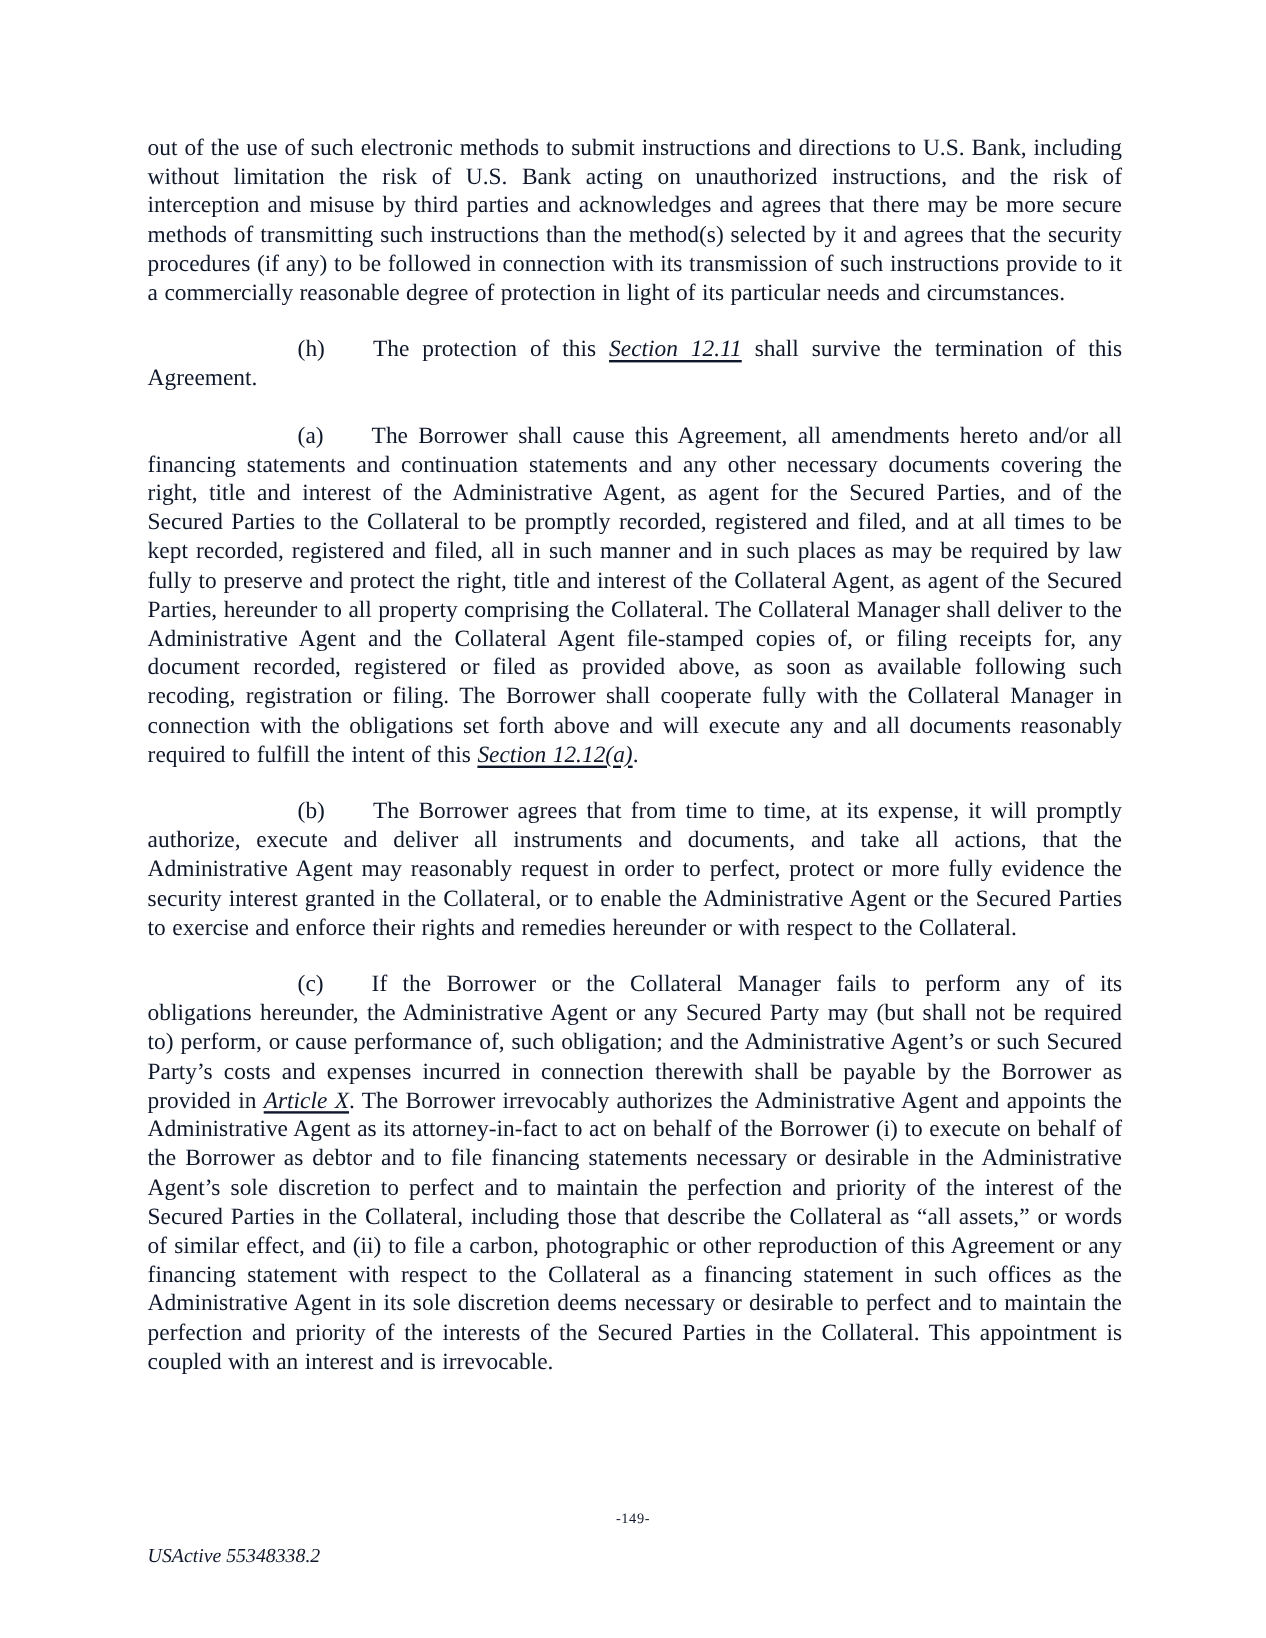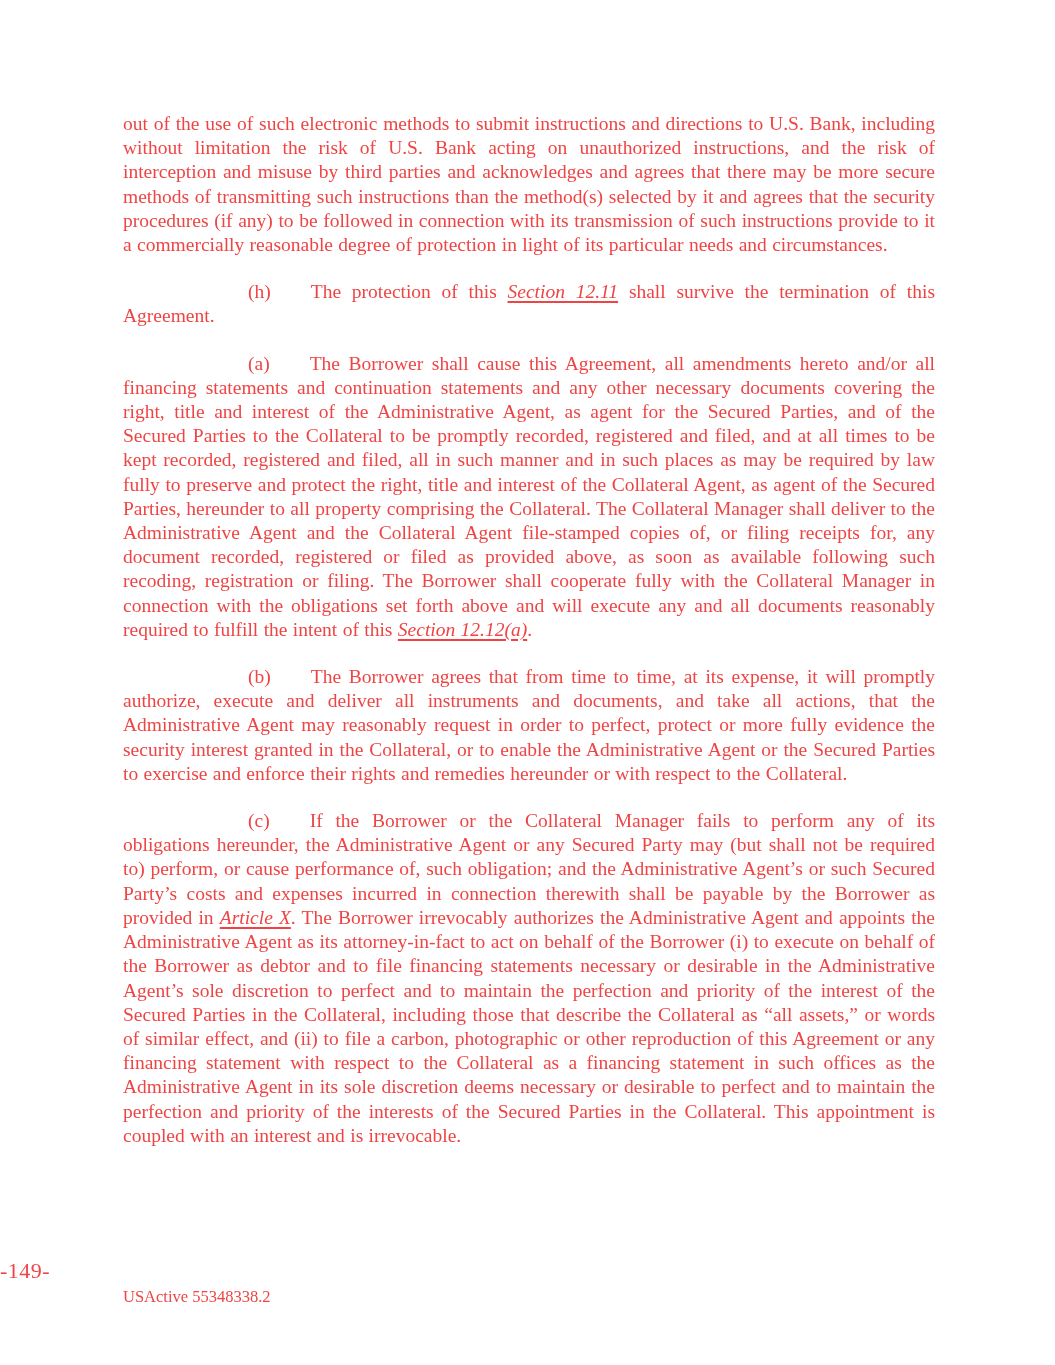--- a/index.html
+++ b/index.html
@@ -2,21 +2,21 @@
 <html><head>
 <meta charset="utf-8">
 <style>
   * { margin: 0; padding: 0; box-sizing: border-box; }
   html, body { background: #ffffff; }
   .page {
     position: relative;
     width: 1055px;
     height: 1365px;
     background: #ffffff;
-    color: #ef4444;
+    color: #0f172a;
     font-family: "Liberation Serif", serif;
     overflow: hidden;
   }
   .content {
     position: absolute;
     left: 123px;
     top: 112px;
     width: 812px;
   }
   .para {
@@ -29,29 +29,30 @@
   .para.first { margin-top: 0; }
   .indented { text-indent: 125px; }
   .p-tab { display: inline-block; width: 40px; }
   .p-gap { display: inline-block; width: 7px; }
   .uline { text-decoration: underline; text-underline-offset: 3px; text-decoration-thickness: 1.5px; font-style: italic; }
   .page-number {
     position: absolute;
     top: 1258px;
     left: 0;
     width: 100%;
-    text-align: left;
-    font-size: 22px;
+    text-align: center;
+    font-size: 12px;
     letter-spacing: 0.5px;
   }
   .doc-id {
     position: absolute;
     top: 1287px;
     left: 123px;
     font-size: 16.5px;
+    font-style: italic;
   }
 </style>
 </head>
 <body>
 
 <div class="page">
   <div class="content">
 
     <p class="para first"><span>out of the use of such electronic methods to submit instructions and directions to U.S. Bank, including without limitation the risk of U.S. Bank acting on unauthorized instructions, and the risk of interception and misuse by third parties and acknowledges and agrees that there may be more secure methods of transmitting such instructions than the method(s) selected by it and agrees that the security procedures (if any) to be followed in connection with its transmission of such instructions provide to it a commercially reasonable degree of protection in light of its particular needs and circumstances.</span></p>
 

